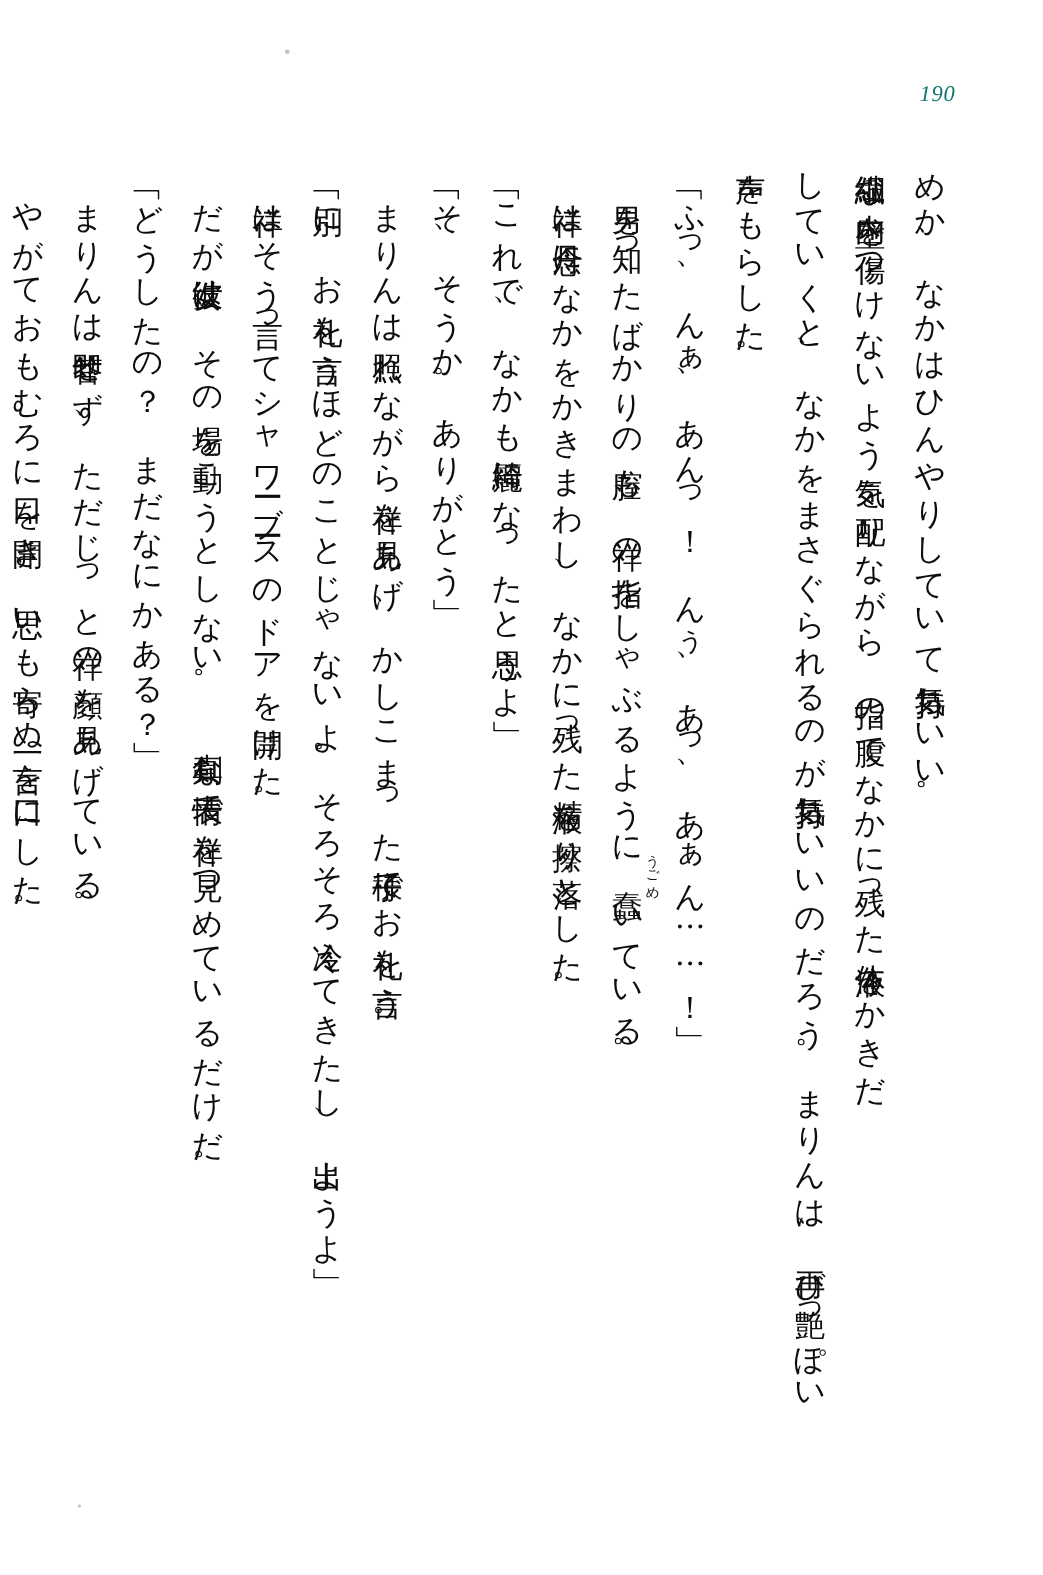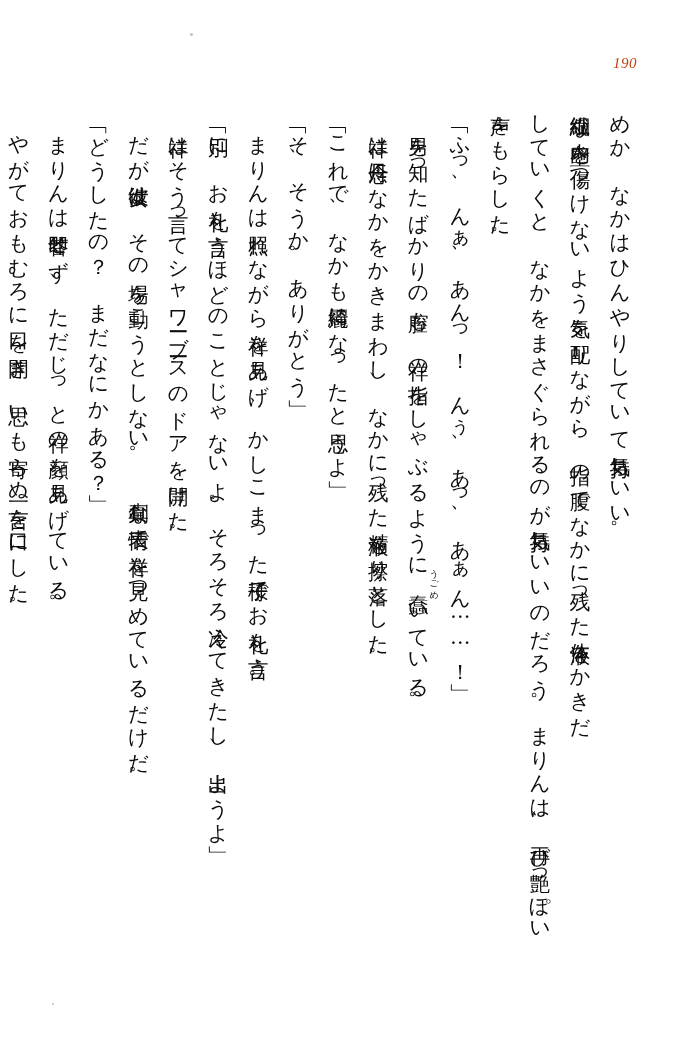--- a/index.html
+++ b/index.html
@@ -21,21 +21,21 @@
     background: #ffffff;
   }
   
   .page-number {
     position: absolute;
     top: 55px;
     right: 58px;
     font-family: "Liberation Serif", serif;
     font-style: italic;
     font-size: 15px;
-    color: #c2410c;
+    color: #0f766e;
     letter-spacing: 0.5px;
   }
   
   .speck {
     position: absolute;
     background: #8a8a8a;
     border-radius: 50%;
     opacity: 0.55;
   }
   

